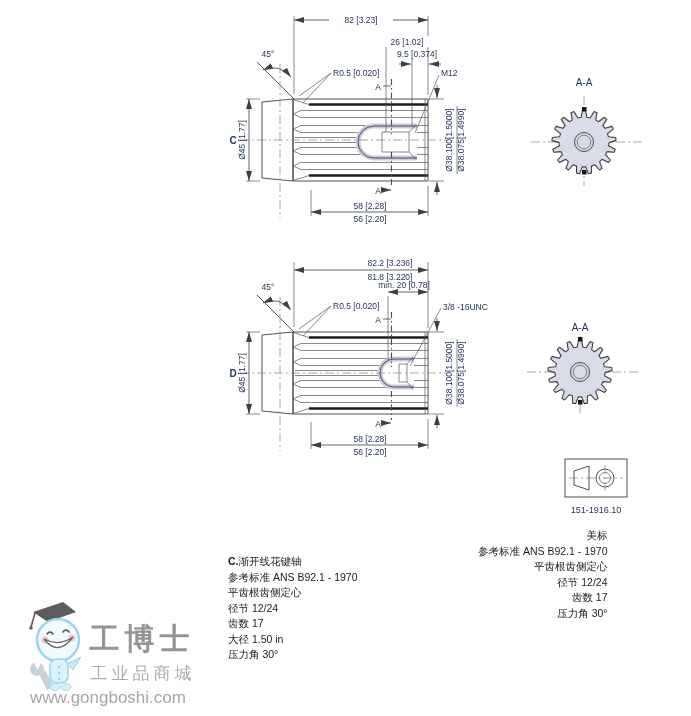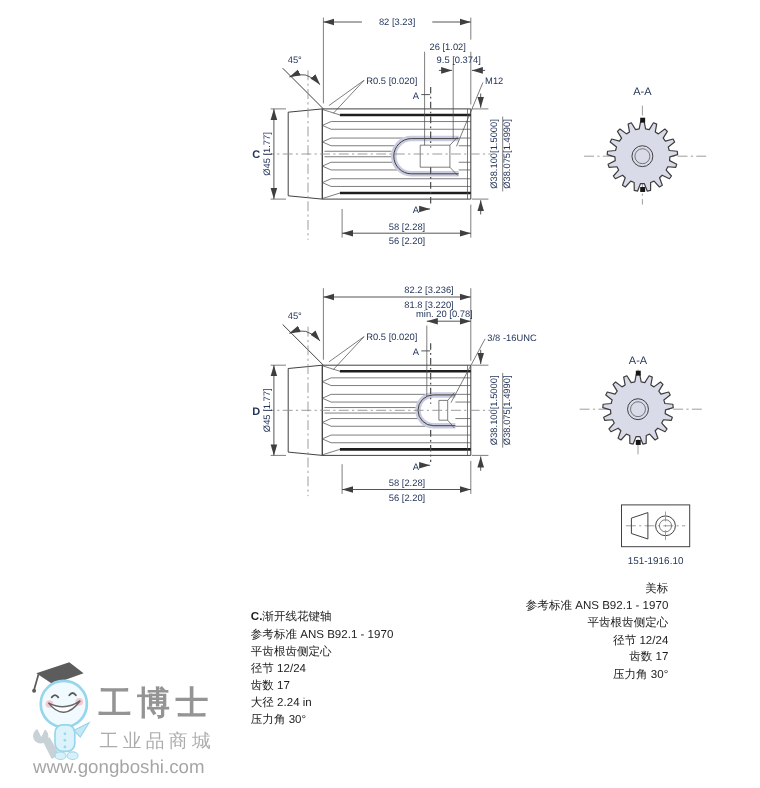--- a/index.html
+++ b/index.html
@@ -187,21 +187,21 @@
   <text class="fig" x="596" y="513" text-anchor="middle">151-1916.10</text>
 </svg>
 
 
 <div class="notes notes-c">
   <div><b>C.</b><span>渐开线花键轴</span></div>
   <div>参考标准 ANS B92.1 - 1970</div>
   <div>平齿根齿侧定心</div>
   <div>径节 12/24</div>
   <div>齿数 17</div>
-  <div>大径 2.24 in</div>
+  <div>大径 1.50 in</div>
   <div>压力角 30°</div>
 </div>
 
 <div class="notes notes-d">
   <div>美标</div>
   <div>参考标准 ANS B92.1 - 1970</div>
   <div>平齿根齿侧定心</div>
   <div>径节 12/24</div>
   <div>齿数 17</div>
   <div>压力角 30°</div>

